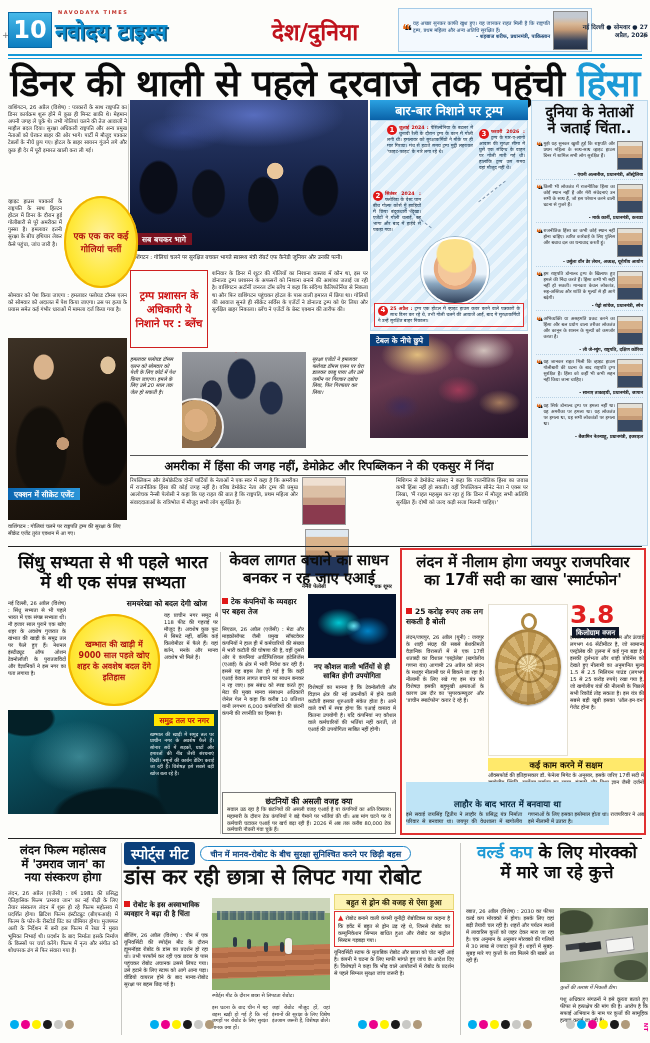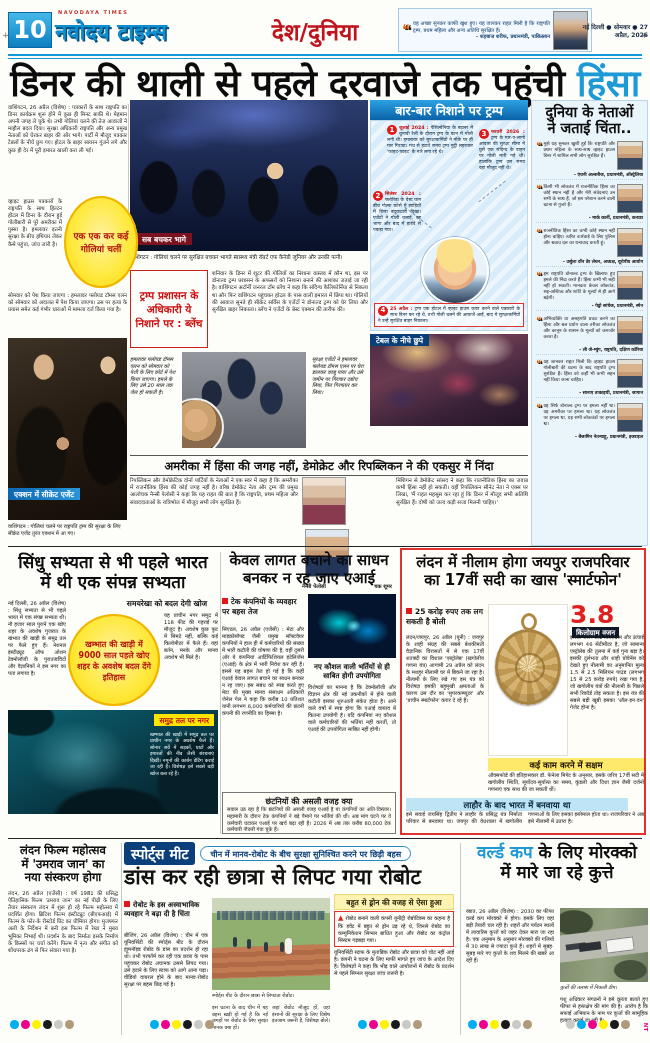--- a/index.html
+++ b/index.html
@@ -51,21 +51,21 @@
     linear-gradient(160deg,#3d3226 0%,#261c12 45%,#140e08 100%);}
   .lbl-blue{left:0;bottom:20px;background:linear-gradient(90deg,#0b66b0,#2a95d8);}
   .photo-tackle{left:182px;top:352px;width:124px;height:96px;background:
     radial-gradient(22px 32px at 48% 28%,#1c2740 0 60%,transparent 66%),
     radial-gradient(18px 26px at 72% 48%,#232e48 0 60%,transparent 66%),
     radial-gradient(16px 22px at 24% 44%,#20283e 0 60%,transparent 66%),
     linear-gradient(180deg,#94979d 0%,#787b81 55%,#60636a 100%);}
   .tk-circle{position:absolute;left:-16px;bottom:-8px;width:54px;height:54px;border-radius:50%;border:2px solid #f0f0f0;background:
     radial-gradient(circle at 52% 38%,#dcae80 0 26%,#caa06e 27% 46%,#8a6a4a 47% 70%,#3c3a38 71% 100%);}
   .tk-arrow{position:absolute;left:44px;top:-14px;width:0;height:0;border:7px solid transparent;border-bottom:16px solid #e02020;transform:rotate(130deg);}
-  .photo-table{left:370px;top:334px;width:158px;height:92px;background:
+  .photo-table{left:370px;top:334px;width:158px;height:104px;background:
     radial-gradient(52px 30px at 30% 20%,rgba(232,196,128,.95),transparent 70%),
     radial-gradient(44px 26px at 72% 16%,rgba(226,216,206,.85),transparent 70%),
     radial-gradient(30px 20px at 56% 54%,rgba(186,64,96,.75),transparent 70%),
     radial-gradient(26px 18px at 20% 70%,rgba(64,44,88,.95),transparent 70%),
     radial-gradient(30px 18px at 82% 66%,rgba(210,160,110,.7),transparent 70%),
     linear-gradient(160deg,#4a2c44 0%,#6a3a50 35%,#3a2238 70%,#241426 100%);}
   .lbl-navy{left:0;top:0;background:#0a3f7a;}
   .photo-undersea{left:8px;top:710px;width:210px;height:104px;background:
     radial-gradient(70px 50px at 34% 45%,rgba(130,225,235,.4),transparent 72%),
     radial-gradient(60px 80px at 88% 70%,#052028 0 55%,transparent 62%),
@@ -337,21 +337,21 @@
     <div class="photo-astro">
       <div class="astro-ring"></div>
       <div class="astro-disc"></div>
     </div>
     <div class="abs" style="left:168px;top:52px;width:74px">
       <span class="badge-num">3.8</span><span class="badge-lbl">किलोग्राम वजन</span>
     </div>
     <div class="abs bt" style="left:168px;top:84px;width:74px;height:160px;font-size:5.2px">इसका वजन 8.2 किलोग्राम और ऊंचाई लगभग 46 सेंटीमीटर है, जो सामान्य एस्ट्रोलेब की तुलना में कई गुना बड़ा है। इसकी दुर्लभता और शाही प्रोवेनेंस को देखते हुए नीलामी का अनुमानित मूल्य 1.5 से 2.5 मिलियन पाउंड (लगभग 15 से 25 करोड़ रुपये) रखा गया है, जो खगोलीय यंत्रों की नीलामी के पिछले सभी रिकॉर्ड तोड़ सकता है। इस यंत्र की सबसे बड़ी खूबी इसका 'ऑल-इन-वन' गेजेट होना है।</div>
     <div class="abs band-y" style="left:86px;top:208px;width:156px;padding:1px 0">कई काम करने में सक्षम</div>
     <div class="abs bt" style="left:86px;top:222px;width:156px;height:22px;font-size:5.2px">ऑक्सफोर्ड की इतिहासकार डॉ. फेनेला मिगेट के अनुसार, इसके जरिए 17वीं सदी में खगोलीय स्थिति, सूर्योदय-सूर्यास्त का समय, कुंडली और दिशा ज्ञान जैसी दर्जनों गणनाएं एक साथ की जा सकती थीं।</div>
-    <div class="abs band-b" style="left:4px;top:248px;width:222px;padding:1px 0">लाहौर के बाद भारत में बनवाया था</div>
+    <div class="abs band-b" style="left:4px;top:232px;width:203px;padding:16px 0">लाहौर के बाद भारत में बनवाया था</div>
     <div class="abs bt" style="left:4px;top:261px;width:238px;height:20px;font-size:5.2px;column-count:2;column-gap:6px">इसे सवाई जयसिंह द्वितीय ने लाहौर के प्रसिद्ध यंत्र निर्माता परिवार से बनवाया था। जयपुर की वेधशाला में खगोलीय गणनाओं के लिए इसका इस्तेमाल होता था। राजपरिवार ने अब इसे नीलामी में उतारा है।</div>
   </div>
 
   <div class="hr-blk" style="left:8px;top:838px;width:634px"></div>
 
   <div class="h2c" style="left:8px;top:844px;width:110px;font-size:11.5px">
     <div>लंदन फिल्म महोत्सव</div>
     <div>में 'उमराव जान' का</div>
     <div>नया संस्करण होगा</div>
   </div>

